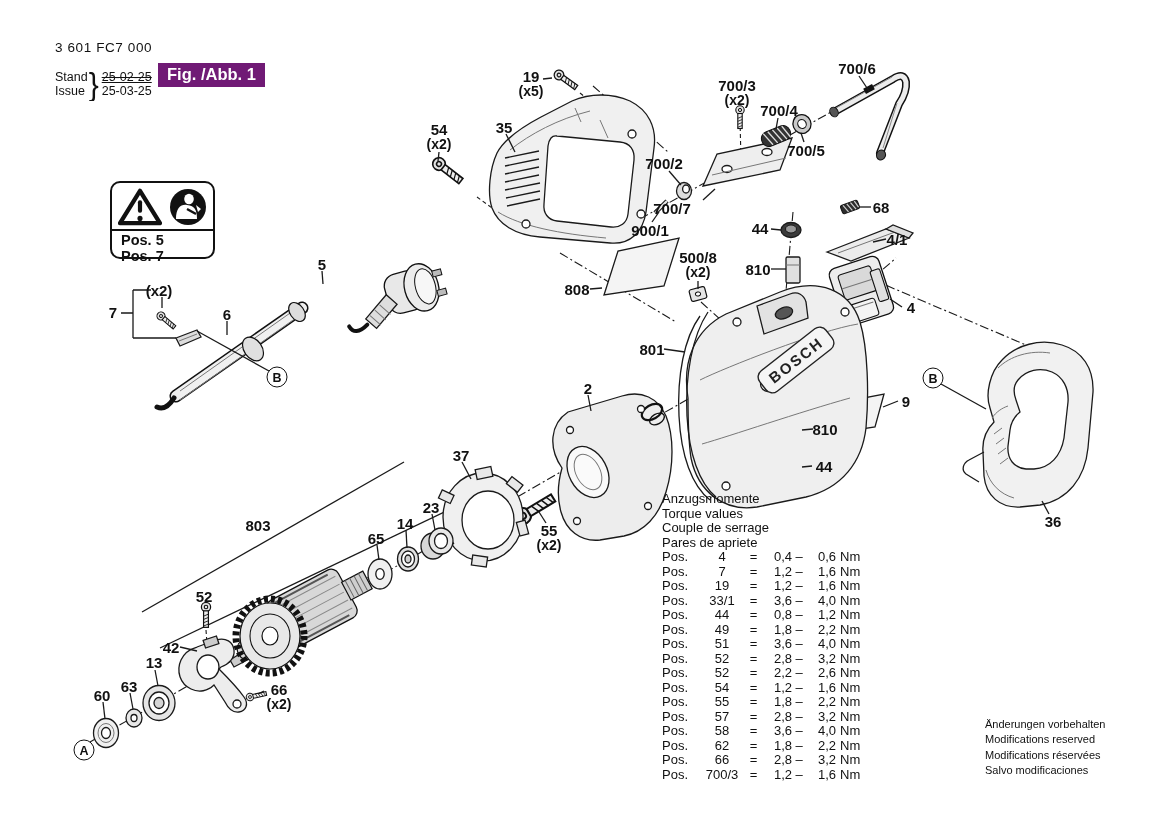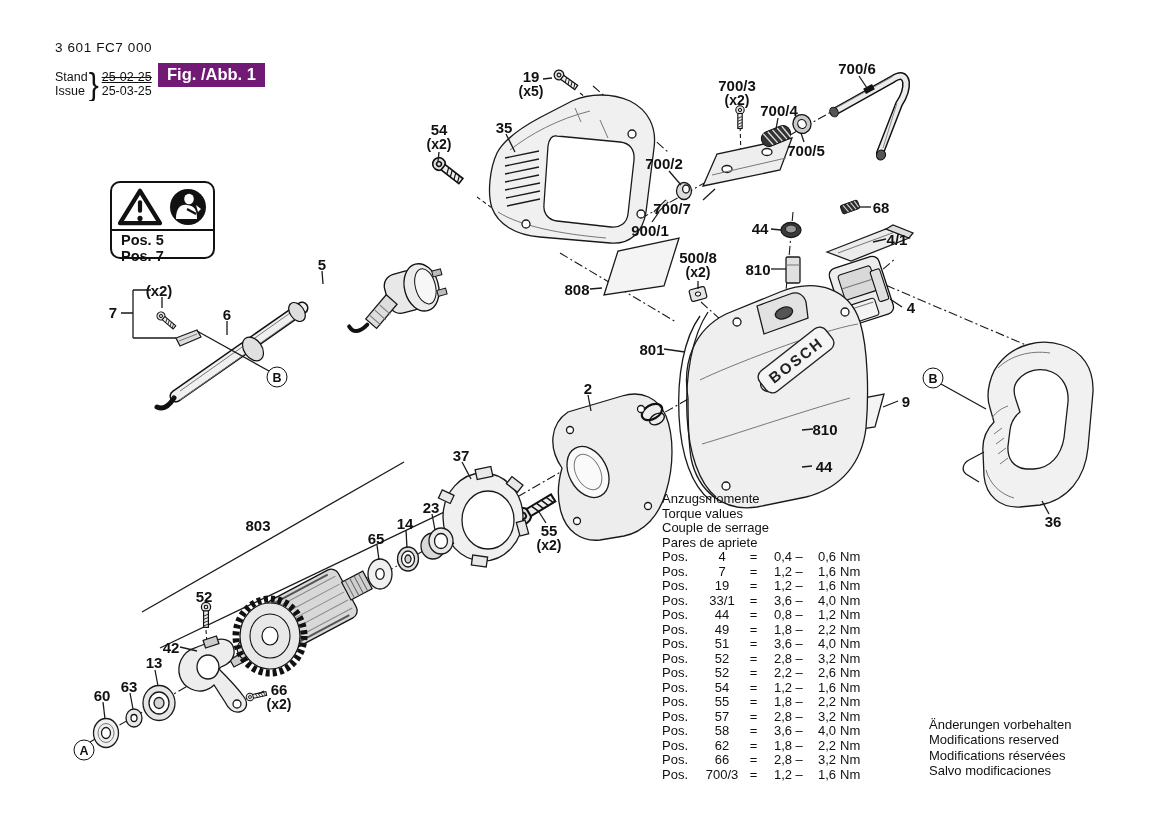--- a/index.html
+++ b/index.html
@@ -39,21 +39,21 @@
   .t-title div{white-space:nowrap;}
   .t-row{display:grid;grid-template-columns:37px 46px 17px 30px 14px 30px 28px;}
   .t-pos{text-align:left;}
   .t-id{text-align:center;}
   .t-eq{text-align:center;}
   .t-min{text-align:right;}
   .t-sep{text-align:center;}
   .t-max{text-align:right;}
   .t-unit{text-align:left;padding-left:4px;}
   
-  .footer{position:absolute;left:929px;top:717px;font-size:13px;line-height:15.4px;}
+  .footer{position:absolute;left:985px;top:717px;font-size:11px;line-height:15.4px;}
   .footer div{white-space:nowrap;}
 </style>
 </head>
 <body>
 
 <div class="stage">
 
 <svg class="draw" width="1169" height="826" viewBox="0 0 1169 826">
   <defs>
     <g id="screwS">

